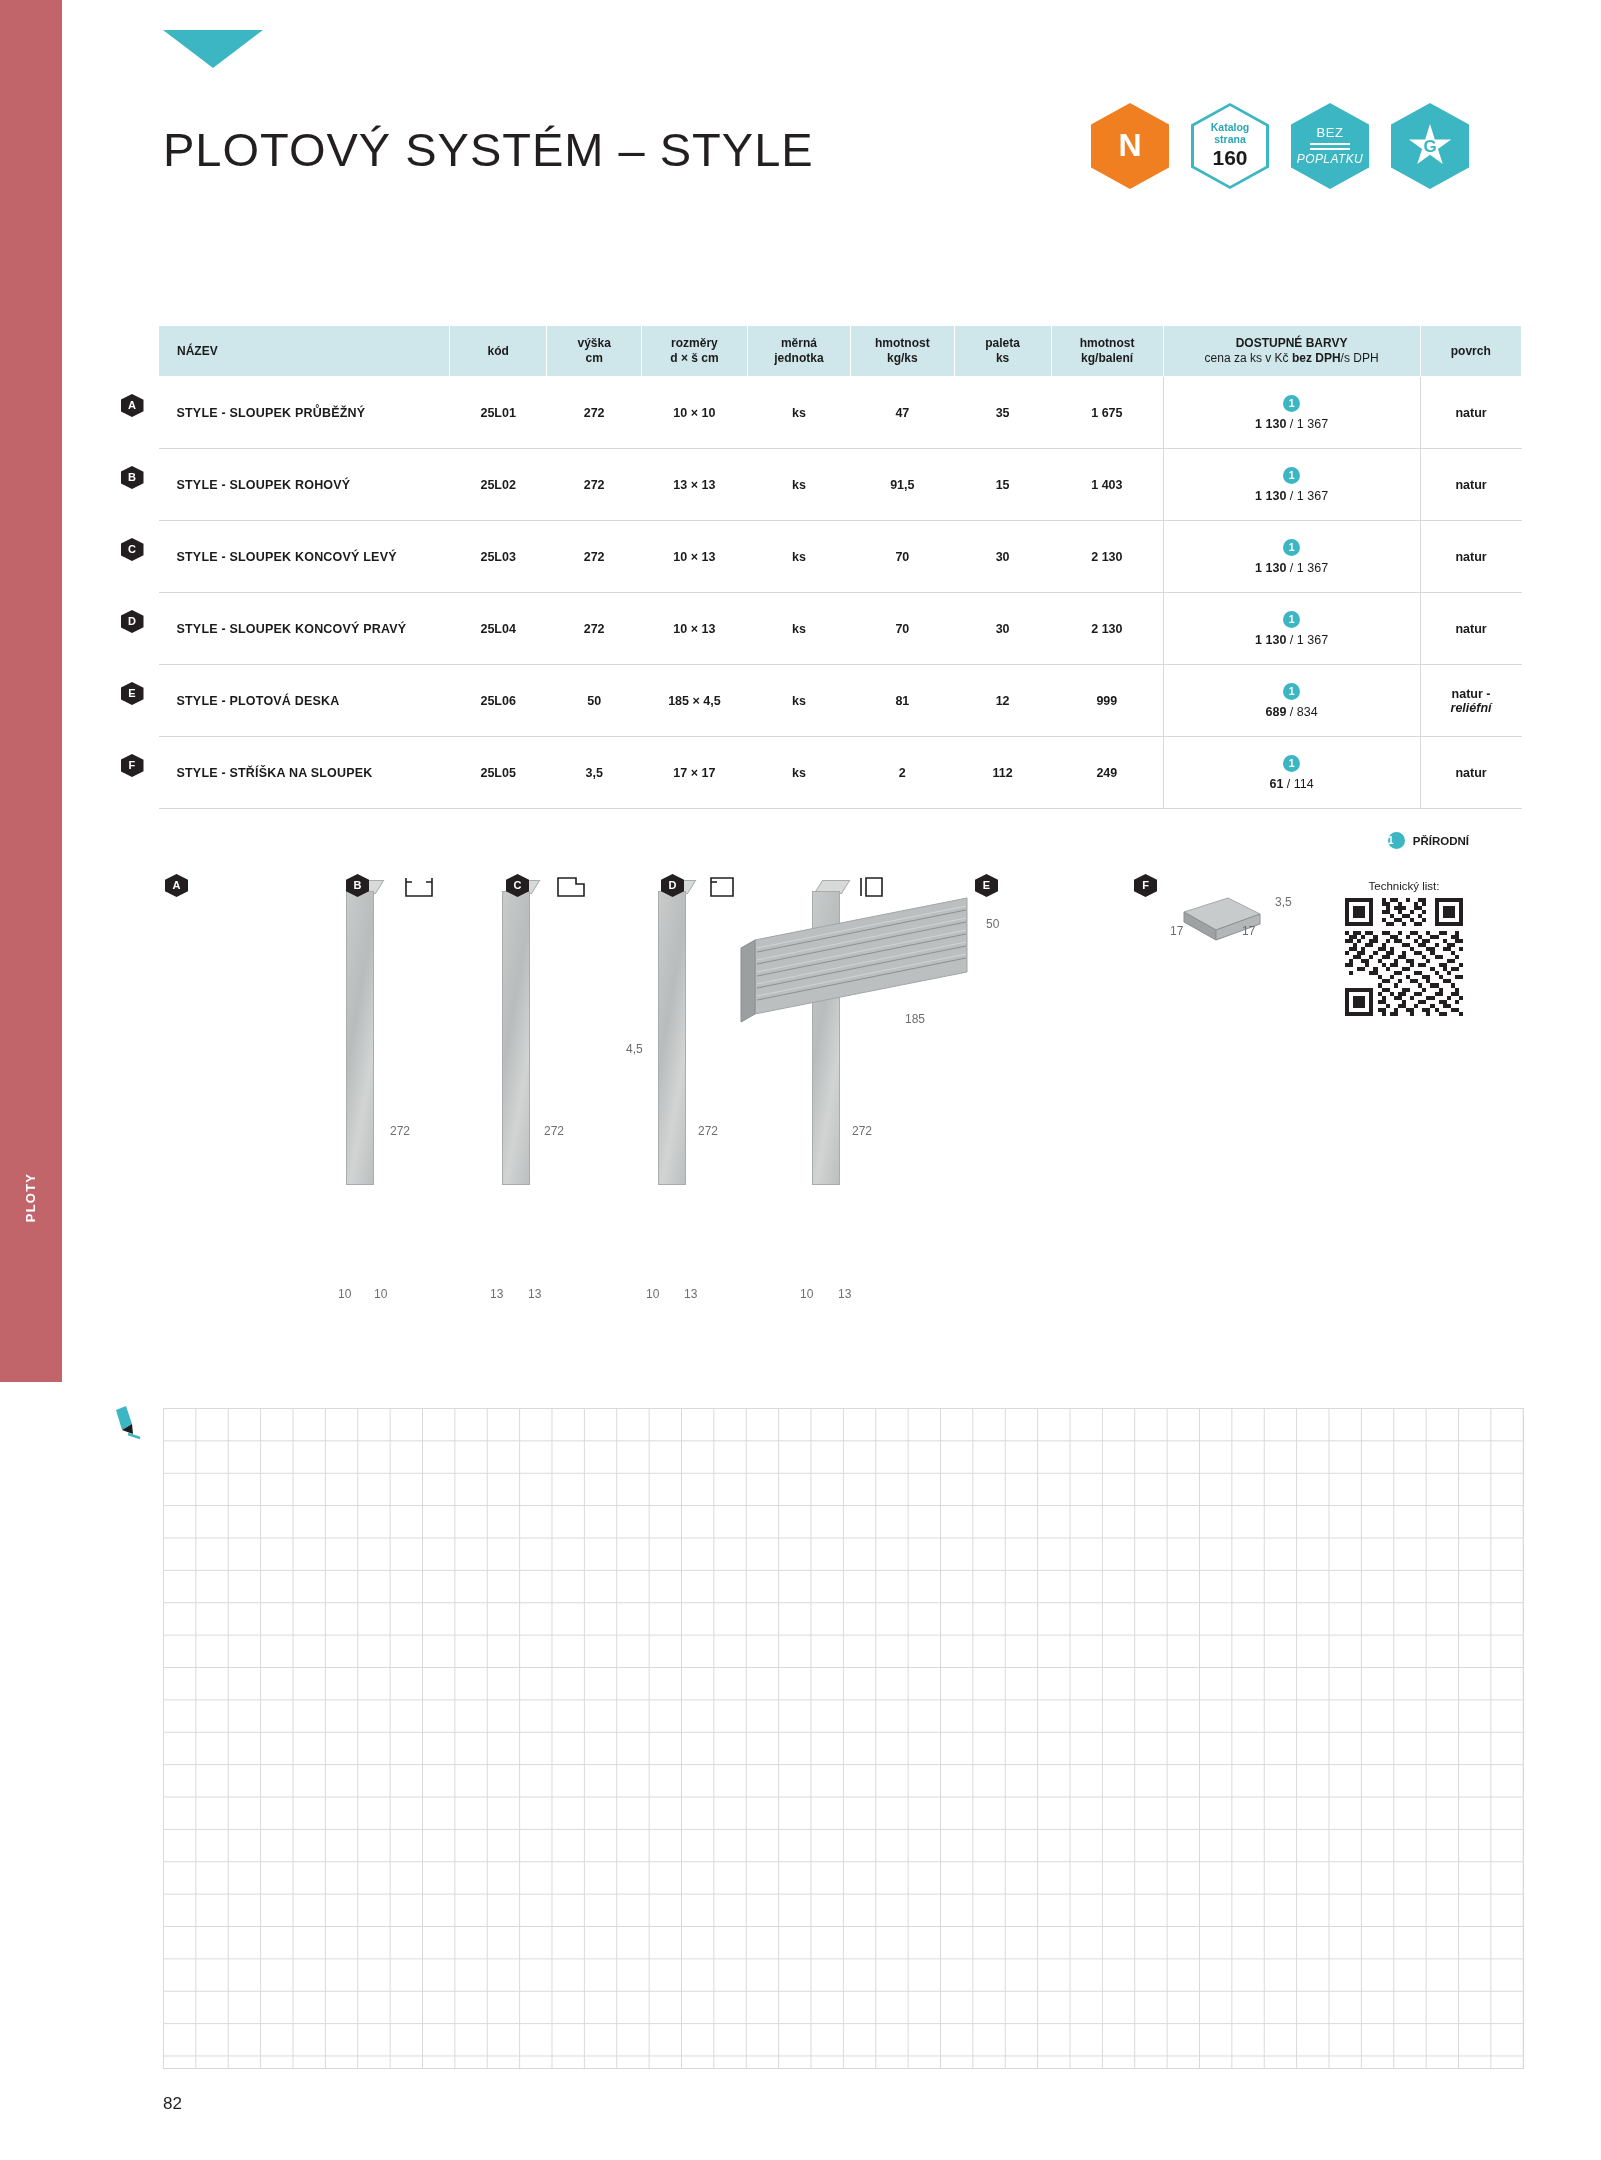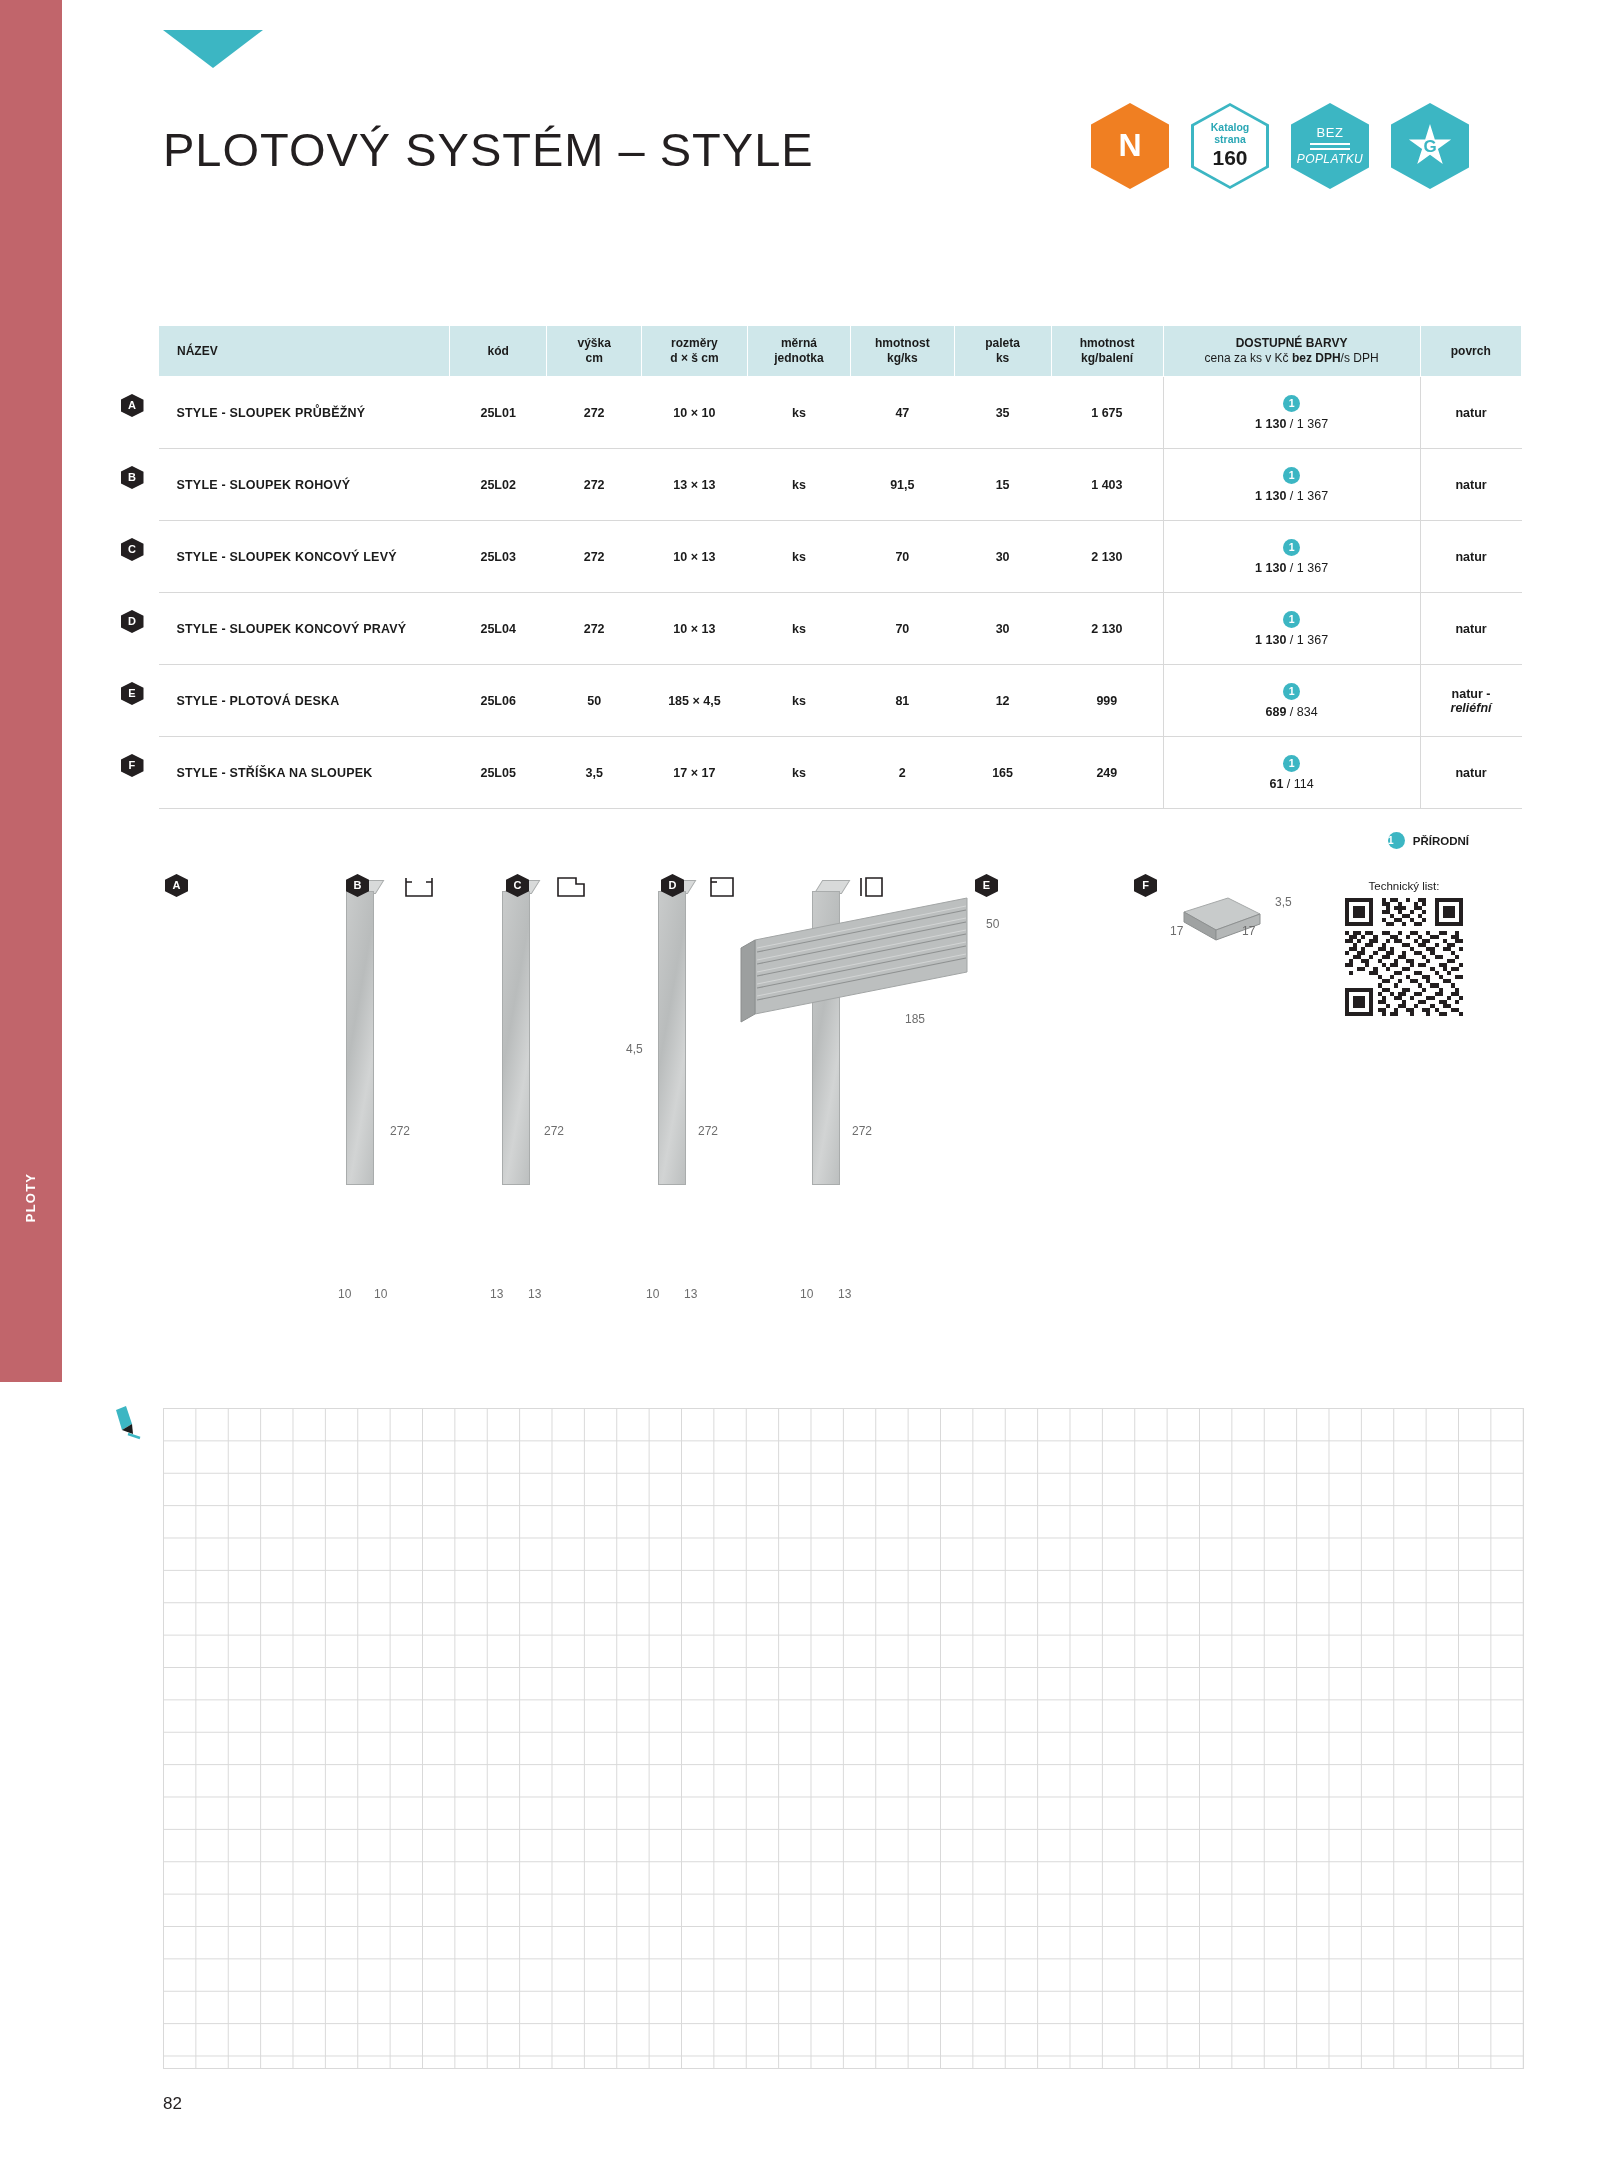--- a/index.html
+++ b/index.html
@@ -541,21 +541,21 @@
       <tr>
         <td class="name" style="position:relative">
           <span class="row-marker" style="top:17px">F</span>
           <span>STYLE - STŘÍŠKA NA SLOUPEK</span>
         </td>
         <td>25L05</td>
         <td>3,5</td>
         <td>17 × 17</td>
         <td>ks</td>
         <td>2</td>
-        <td>165</td>
+        <td>112</td>
         <td>249</td>
         <td class="colors">
           <span class="dot">1</span><br>
           <span class="price-main">61</span>
           <span class="price-sec"> / </span>
           <span class="price-sec">114</span>
         </td>
         <td class="surface">
           <span>natur</span>
         </td>

